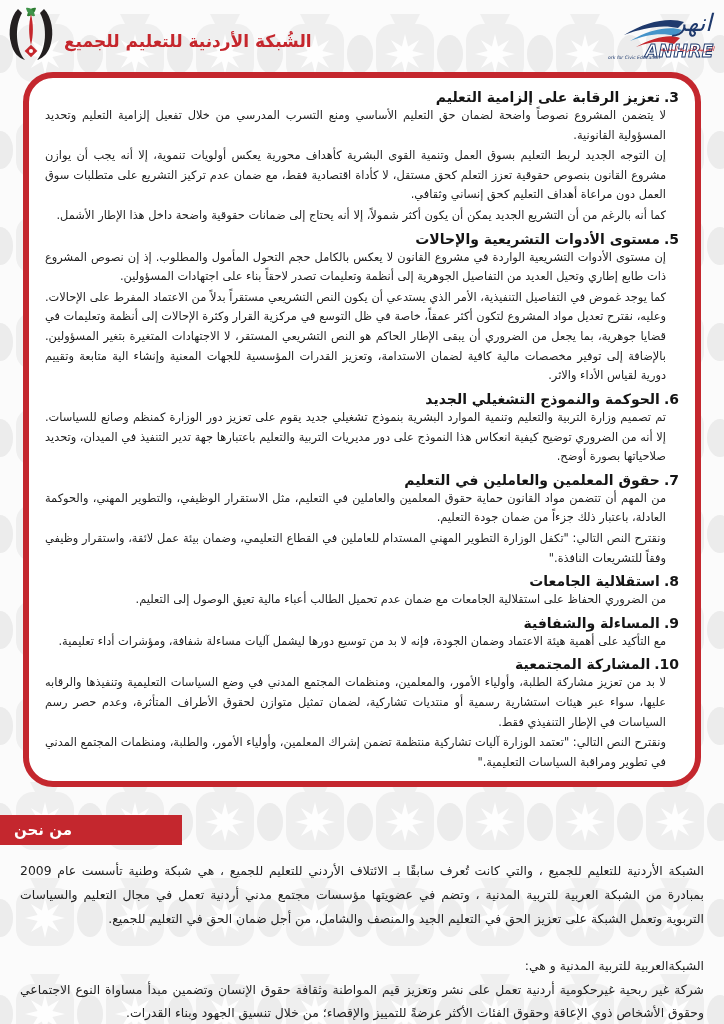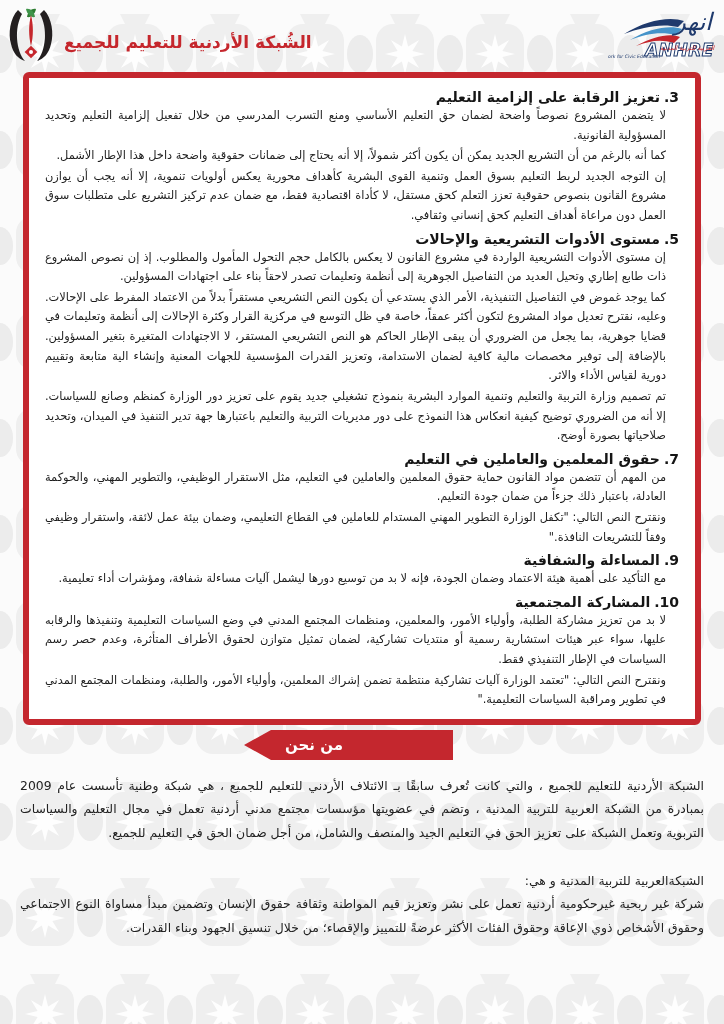--- a/index.html
+++ b/index.html
@@ -8,46 +8,46 @@
     font-family:"DejaVu Sans", sans-serif;
     background:#fbfbfb;
     position:relative;
     overflow:hidden;
     color:#1d1d1d;
   }
   .bg-layer { position:absolute; inset:0; z-index:0; }
   .page { position:relative; z-index:1; height:100%; display:flex; flex-direction:column; }
 
   
-  header { height:72px; padding:7px 6px 0 8px; display:flex; align-items:center; }
+  header { height:72px; padding:7px 6px 0 8px; display:flex; align-items:flex-start; }
   .brand { display:flex; align-items:center; }
   .brand-text { margin-left:10px; margin-top:4px; }
   .brand-ar { color:#c5262c; font-weight:bold; font-size:17px; direction:rtl; text-align:left; }
   .brand-en { color:#1f3a6d; font-weight:bold; font-size:13px; margin-top:2px; }
   .spacer { flex:1; }
   .partner { width:108px; margin-right:2px;font-style:italic; }
 
   
   .content-box {
     margin:0 23px;
     background:#ffffff;
     border:6px solid #c4272e;
-    border-radius:6px;
+    border-radius:30px;
     padding:6px 16px 8px 16px;
     direction:rtl;
   }
   .section-heading { font-size:14px; font-weight:bold; color:#151515; margin:5px 0 1px; text-align:right; }
   .section-heading .sec-num { margin-left:4px; }
   .section-para {
     font-size:11.4px; line-height:1.72; color:#1d1d1d;
     text-align:justify; padding-right:13px; margin-bottom:1px;
   }
 
   
-  .banner-row { margin-top:5px; display:flex; justify-content:center; }
+  .banner-row { margin-top:28px; display:flex; justify-content:flex-start; }
   .about-banner {
     position:relative; background:#c4272e; color:#fff;
     height:30px; line-height:30px; width:182px;
     font-size:15px; font-weight:bold;
     direction:rtl; text-align:left; padding:0 18px 0 14px;
   }
   .about-banner::before {
     content:""; position:absolute; left:-27px; top:0;
     border-top:15px solid transparent; border-bottom:15px solid transparent;
     border-right:27px solid #c4272e;
@@ -112,35 +112,40 @@
     </div>
   </header>
 
   <main class="content-box">
     <div id="sections-container">
         <div>
           <div class="section-heading"><span class="sec-num">3.</span><span>تعزيز الرقابة على إلزامية التعليم</span></div>
           <div class="section-para">لا يتضمن المشروع نصوصاً واضحة لضمان حق التعليم الأساسي ومنع التسرب المدرسي من خلال تفعيل إلزامية التعليم وتحديد المسؤولية القانونية.</div>
         </div>
         <div>
+          <div class="section-para">إن التوجه الجديد لربط التعليم بسوق العمل وتنمية القوى البشرية كأهداف محورية يعكس أولويات تنموية، إلا أنه يجب أن يوازن مشروع القانون بنصوص حقوقية تعزز التعلم كحق مستقل، لا كأداة اقتصادية فقط، مع ضمان عدم تركيز التشريع على متطلبات سوق العمل دون مراعاة أهداف التعليم كحق إنساني وثقافي.</div>
           <div class="section-para">كما أنه بالرغم من أن التشريع الجديد يمكن أن يكون أكثر شمولاً، إلا أنه يحتاج إلى ضمانات حقوقية واضحة داخل هذا الإطار الأشمل.</div>
-          <div class="section-para">إن التوجه الجديد لربط التعليم بسوق العمل وتنمية القوى البشرية كأهداف محورية يعكس أولويات تنموية، إلا أنه يجب أن يوازن مشروع القانون بنصوص حقوقية تعزز التعلم كحق مستقل، لا كأداة اقتصادية فقط، مع ضمان عدم تركيز التشريع على متطلبات سوق العمل دون مراعاة أهداف التعليم كحق إنساني وثقافي.</div>
         </div>
         <div>
           <div class="section-heading"><span class="sec-num">5.</span><span>مستوى الأدوات التشريعية والإحالات</span></div>
           <div class="section-para">إن مستوى الأدوات التشريعية الواردة في مشروع القانون لا يعكس بالكامل حجم التحول المأمول والمطلوب. إذ إن نصوص المشروع ذات طابع إطاري وتحيل العديد من التفاصيل الجوهرية إلى أنظمة وتعليمات تصدر لاحقاً بناء على اجتهادات المسؤولين.</div>
           <div class="section-para">كما يوجد غموض في التفاصيل التنفيذية، الأمر الذي يستدعي أن يكون النص التشريعي مستقراً بدلاً من الاعتماد المفرط على الإحالات. وعليه، نقترح تعديل مواد المشروع لتكون أكثر عمقاً، خاصة في ظل التوسع في مركزية القرار وكثرة الإحالات إلى أنظمة وتعليمات في قضايا جوهرية، بما يجعل من الضروري أن يبقى الإطار الحاكم هو النص التشريعي المستقر، لا الاجتهادات المتغيرة بتغير المسؤولين. بالإضافة إلى توفير مخصصات مالية كافية لضمان الاستدامة، وتعزيز القدرات المؤسسية للجهات المعنية وإنشاء الية متابعة وتقييم دورية لقياس الأداء والاثر.</div>
         </div>
         <div>
+          <div class="section-heading"><span class="sec-num">6.</span><span>الحوكمة والنموذج التشغيلي الجديد</span></div>
           <div class="section-para">تم تصميم وزارة التربية والتعليم وتنمية الموارد البشرية بنموذج تشغيلي جديد يقوم على تعزيز دور الوزارة كمنظم وصانع للسياسات. إلا أنه من الضروري توضيح كيفية انعكاس هذا النموذج على دور مديريات التربية والتعليم باعتبارها جهة تدير التنفيذ في الميدان، وتحديد صلاحياتها بصورة أوضح.</div>
         </div>
         <div>
           <div class="section-heading"><span class="sec-num">7.</span><span>حقوق المعلمين والعاملين في التعليم</span></div>
           <div class="section-para">من المهم أن تتضمن مواد القانون حماية حقوق المعلمين والعاملين في التعليم، مثل الاستقرار الوظيفي، والتطوير المهني، والحوكمة العادلة، باعتبار ذلك جزءاً من ضمان جودة التعليم.</div>
           <div class="section-para">ونقترح النص التالي: "تكفل الوزارة التطوير المهني المستدام للعاملين في القطاع التعليمي، وضمان بيئة عمل لائقة، واستقرار وظيفي وفقاً للتشريعات النافذة."</div>
+        </div>
+        <div>
+          <div class="section-heading"><span class="sec-num">8.</span><span>استقلالية الجامعات</span></div>
+          <div class="section-para">من الضروري الحفاظ على استقلالية الجامعات مع ضمان عدم تحميل الطالب أعباء مالية تعيق الوصول إلى التعليم.</div>
         </div>
         <div>
           <div class="section-heading"><span class="sec-num">9.</span><span>المساءلة والشفافية</span></div>
           <div class="section-para">مع التأكيد على أهمية هيئة الاعتماد وضمان الجودة، فإنه لا بد من توسيع دورها ليشمل آليات مساءلة شفافة، ومؤشرات أداء تعليمية.</div>
         </div>
         <div>
           <div class="section-heading"><span class="sec-num">10.</span><span>المشاركة المجتمعية</span></div>
           <div class="section-para">لا بد من تعزيز مشاركة الطلبة، وأولياء الأمور، والمعلمين، ومنظمات المجتمع المدني في وضع السياسات التعليمية وتنفيذها والرقابه عليها، سواء عبر هيئات استشارية رسمية أو منتديات تشاركية، لضمان تمثيل متوازن لحقوق الأطراف المتأثرة، وعدم حصر رسم السياسات في الإطار التنفيذي فقط.</div>
           <div class="section-para">ونقترح النص التالي: "تعتمد الوزارة آليات تشاركية منتظمة تضمن إشراك المعلمين، وأولياء الأمور، والطلبة، ومنظمات المجتمع المدني في تطوير ومراقبة السياسات التعليمية."</div>
         </div>

